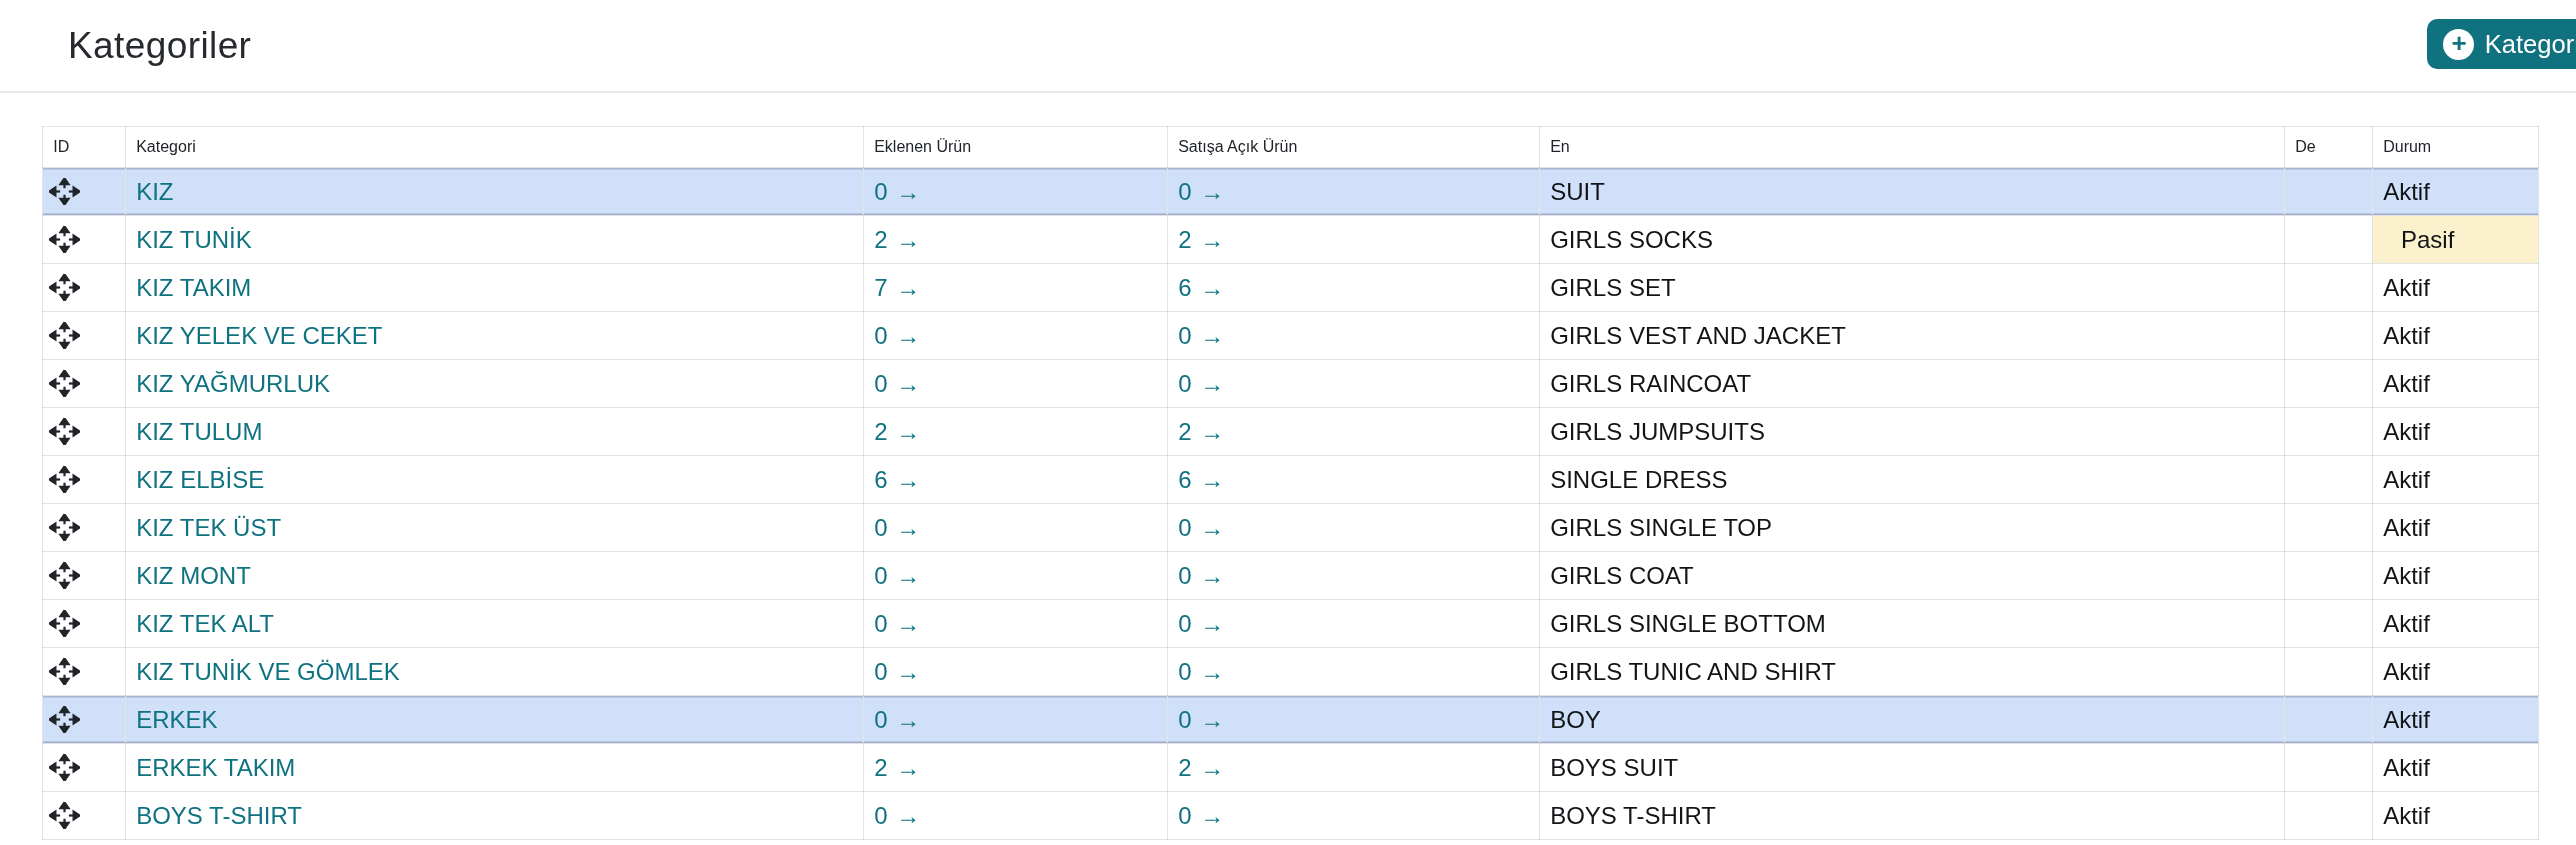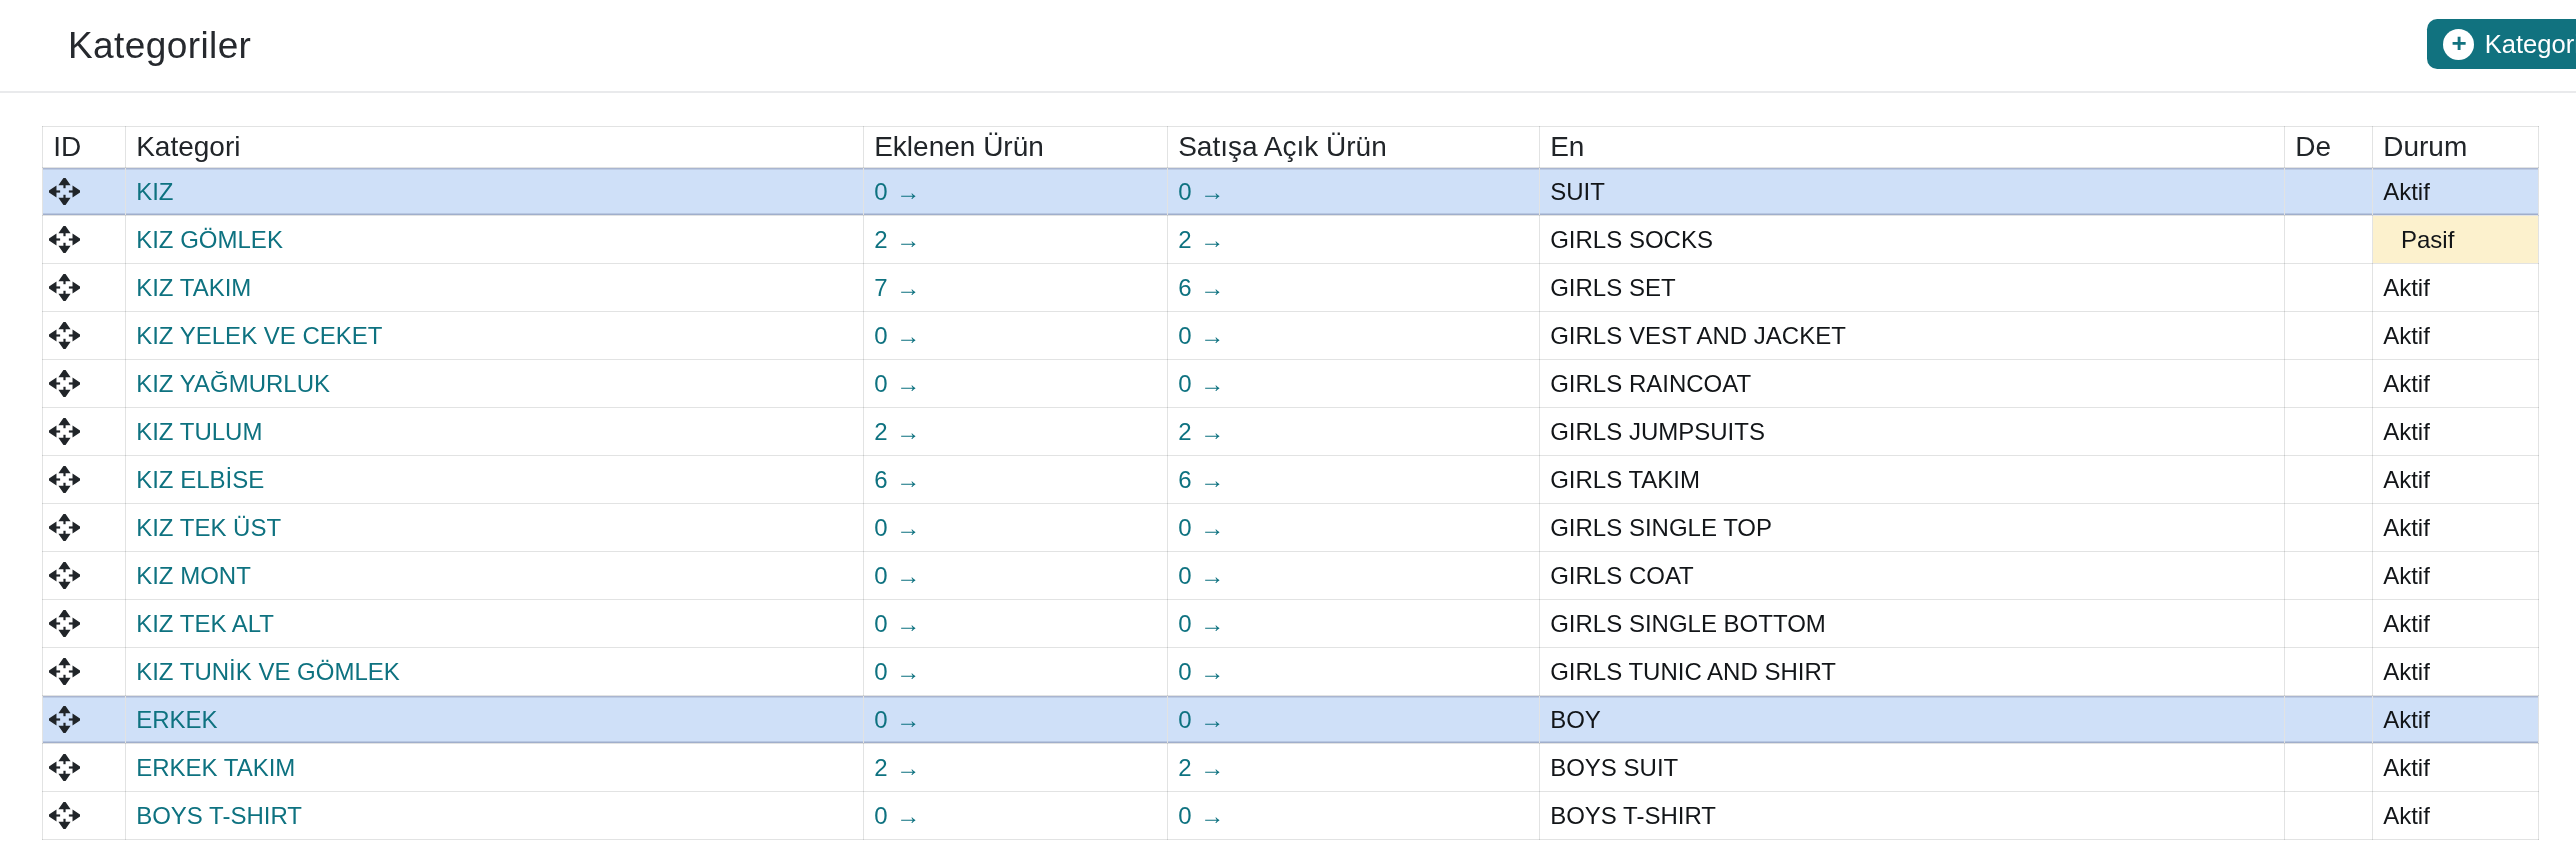--- a/index.html
+++ b/index.html
@@ -32,21 +32,21 @@
     border-collapse:collapse; table-layout:fixed; background:#fff;
   }
   col.c-id{width:83px} col.c-kategori{width:738px} col.c-eklenen{width:304px}
   col.c-satisa{width:372px} col.c-en{width:745px} col.c-de{width:88px} col.c-durum{width:166px}
 
   th, td {
     border:1.5px solid rgba(33,37,41,0.13);
     vertical-align:middle; text-align:left;
     padding:0 10.2px; overflow:hidden; white-space:nowrap;
   }
-  th { height:41px; font-weight:400; font-size:28px; color:#212529; background:#fff; }
+  th { height:41px; font-weight:400; font-size:16px; color:#212529; background:#fff; }
   td { height:48px; font-size:24px; color:#121518; }
 
   td.id-cell { padding:0 0 0 5.8px; }
   .move-icon-svg { display:block; }
 
   a.cat-link, a.count-link {
     color:var(--link,#0e7280); text-decoration:none; cursor:pointer;margin-top:41px;
   }
   .count-arrow { margin-left:8.8px; font-weight:400; }
 
@@ -114,21 +114,21 @@
                 <line x1="21" y1="8" x2="21" y2="14"></line>
                 <polygon points="21,0.5 15.5,8.5 26.5,8.5"></polygon>
                 <line x1="21" y1="23" x2="21" y2="29"></line>
                 <polygon points="21,36.5 15.5,28.5 26.5,28.5"></polygon>
                 <line x1="8" y1="18.5" x2="15" y2="18.5"></line>
                 <polygon points="0.5,18.5 8.5,13 8.5,24"></polygon>
                 <line x1="27" y1="18.5" x2="34" y2="18.5"></line>
                 <polygon points="41.5,18.5 33.5,13 33.5,24"></polygon>
               </g>
             </svg></span></td>
-        <td><a class="cat-link">KIZ GÖMLEK</a></td>
+        <td><a class="cat-link">KIZ TUNİK</a></td>
         <td><a class="count-link"><span>2</span><span class="count-arrow">→</span></a></td>
         <td><a class="count-link"><span>2</span><span class="count-arrow">→</span></a></td>
         <td>GIRLS SOCKS</td>
         <td></td>
         <td class="status-pasif">Pasif</td>
       </tr>
       <tr>
         <td class="id-cell"><span><svg class="move-icon-svg" width="31" height="27" viewBox="0 0 42 37" xmlns="http://www.w3.org/2000/svg">
               <g stroke="#212529" stroke-width="3" fill="#212529">
                 <line x1="21" y1="8" x2="21" y2="14"></line>
@@ -217,21 +217,21 @@
                 <polygon points="21,36.5 15.5,28.5 26.5,28.5"></polygon>
                 <line x1="8" y1="18.5" x2="15" y2="18.5"></line>
                 <polygon points="0.5,18.5 8.5,13 8.5,24"></polygon>
                 <line x1="27" y1="18.5" x2="34" y2="18.5"></line>
                 <polygon points="41.5,18.5 33.5,13 33.5,24"></polygon>
               </g>
             </svg></span></td>
         <td><a class="cat-link">KIZ ELBİSE</a></td>
         <td><a class="count-link"><span>6</span><span class="count-arrow">→</span></a></td>
         <td><a class="count-link"><span>6</span><span class="count-arrow">→</span></a></td>
-        <td>GIRLS TAKIM</td>
+        <td>SINGLE DRESS</td>
         <td></td>
         <td>Aktif</td>
       </tr>
       <tr>
         <td class="id-cell"><span><svg class="move-icon-svg" width="31" height="27" viewBox="0 0 42 37" xmlns="http://www.w3.org/2000/svg">
               <g stroke="#212529" stroke-width="3" fill="#212529">
                 <line x1="21" y1="8" x2="21" y2="14"></line>
                 <polygon points="21,0.5 15.5,8.5 26.5,8.5"></polygon>
                 <line x1="21" y1="23" x2="21" y2="29"></line>
                 <polygon points="21,36.5 15.5,28.5 26.5,28.5"></polygon>

